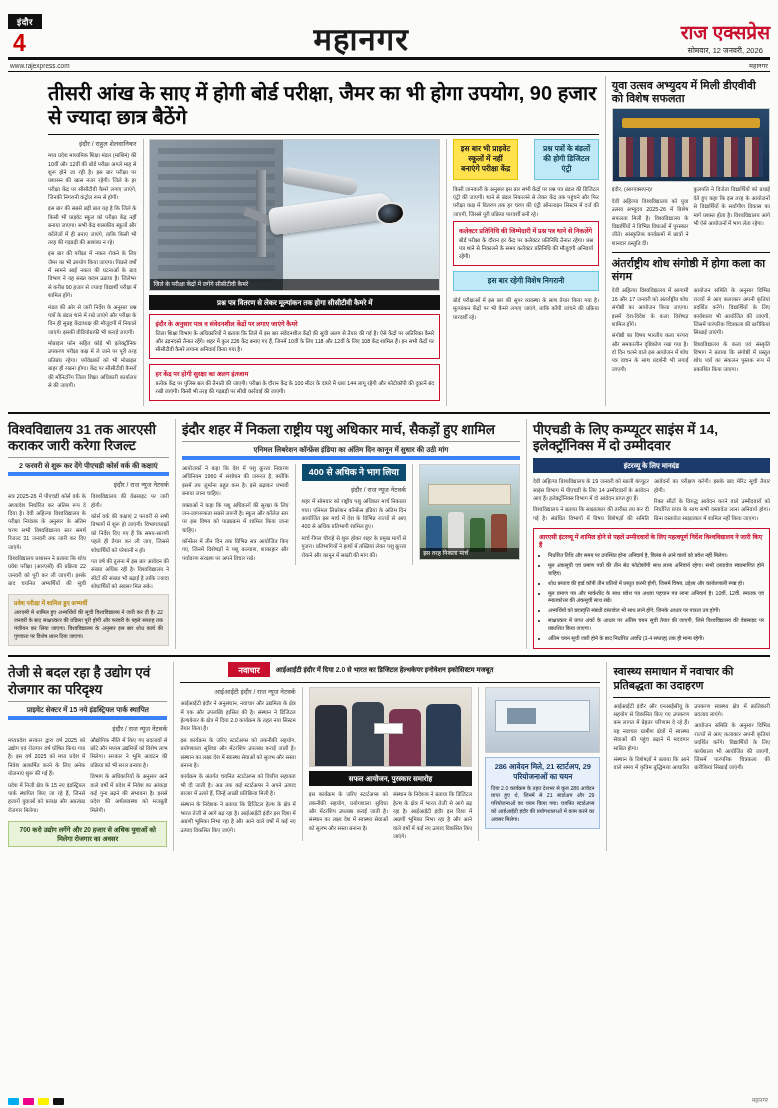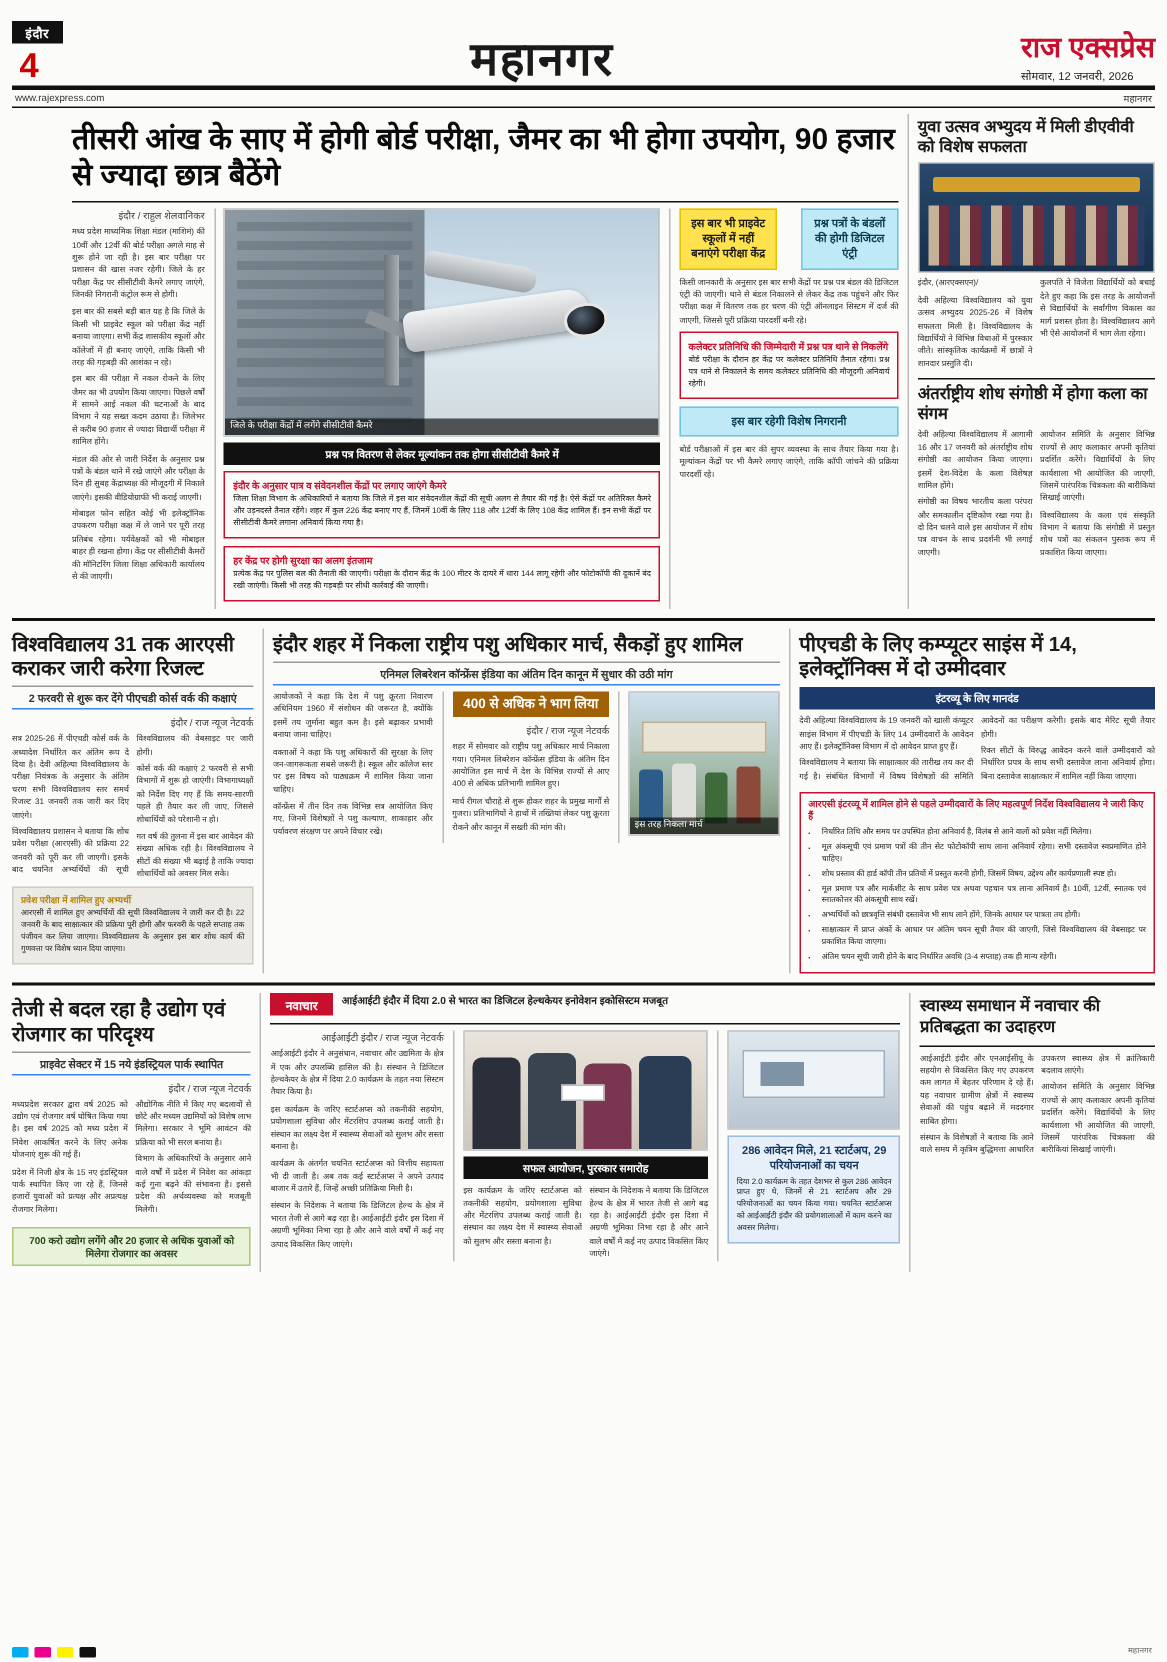--- a/index.html
+++ b/index.html
@@ -32,21 +32,21 @@
   .city-tag {
     background: #111; color: #fff; font-size: 8.5px; font-weight: bold;
     padding: 2px 9px 2px 9px; letter-spacing: .5px;
   }
   .page-num {
     font-size: 23px; font-weight: bold; color: #c00; line-height: 1;
     margin-top: 3px; margin-left: 5px;
   }
   .mh-center { flex: 1; text-align: center; }
   .mh-title { font-size: 31px; font-weight: bold; letter-spacing: 1px; line-height: 1; }
-  .mh-right { text-align: left; }
+  .mh-right { text-align: center; }
   .brand { font-size: 19px; font-weight: bold; color: #c8102e; line-height: 1; }
   .brand-date { font-size: 7.5px; color: #222; margin-top: 3px; }
   .website-bar {
     display: flex; align-items: center; justify-content: space-between;
     font-size: 6.5px; color: #333; padding: 1px 2px; border-bottom: 1px solid #111;
   }
   
   .kicker-strip {
     background: #111; color: #fff; font-size: 9px; font-weight: bold;
     text-align: center; padding: 3px 4px; margin-top: 4px;
@@ -143,25 +143,25 @@
   .strip-green {
     background: #e9f3da; border:1px solid #a9c97f; color:#28471a;
     font-size: 6.6px; font-weight: bold; padding: 3px 5px; text-align: center; margin: 4px 0;
   }
   .sec-title {
     font-size: 13.5px; font-weight: bold; line-height: 1.2; margin: 3px 0 3px 0;
   }
   .sec-title.sm { font-size: 11px; }
   .sec-sub {
     font-size: 7.2px; font-weight: bold; color: #333; text-align: center;
-    border-top: 1px solid #999; border-bottom: 1px solid #3b82f6;
+    border-top: 1px solid #999; border-bottom: 4px solid #3b82f6;
     padding: 2px 0; margin: 3px 0 4px;
   }
   .num-badge {
-    background: #a16207; color: #fff; font-size: 9px; font-weight: bold;
+    background: #0c4a6e; color: #fff; font-size: 9px; font-weight: bold;
     padding: 3px 5px; text-align: center; line-height: 1.25; margin-bottom: 4px;
   }
   .list-red { border: 1px solid #c8102e; padding: 4px 5px; margin-top: 4px; }
   .list-red .lt { font-size: 6.2px; font-weight: bold; color: #c8102e; line-height:1.35; margin-bottom: 3px;}
   .list-red ul { margin: 0; padding-left: 9px; }
   .list-red li { font-size: 5.2px; line-height: 1.5; margin-bottom: 2px; text-align: justify; }
   .navachar-tab {
     display:inline-block; background:#c8102e; color:#fff; font-size:8px; font-weight:bold;
     padding:2px 10px;
   }
@@ -384,21 +384,21 @@
         <p>मध्यप्रदेश सरकार द्वारा वर्ष 2025 को उद्योग एवं रोजगार वर्ष घोषित किया गया है। इस वर्ष 2025 को मध्य प्रदेश में निवेश आकर्षित करने के लिए अनेक योजनाएं शुरू की गई हैं।</p>
         <p>प्रदेश में निजी क्षेत्र के 15 नए इंडस्ट्रियल पार्क स्थापित किए जा रहे हैं, जिनसे हजारों युवाओं को प्रत्यक्ष और अप्रत्यक्ष रोजगार मिलेगा।</p>
         <p>औद्योगिक नीति में किए गए बदलावों से छोटे और मध्यम उद्यमियों को विशेष लाभ मिलेगा। सरकार ने भूमि आवंटन की प्रक्रिया को भी सरल बनाया है।</p>
         <p>विभाग के अधिकारियों के अनुसार आने वाले वर्षों में प्रदेश में निवेश का आंकड़ा कई गुना बढ़ने की संभावना है। इससे प्रदेश की अर्थव्यवस्था को मजबूती मिलेगी।</p>
       </div>
       <div class="strip-green">700 करो उद्योग लगेंगे और 20 हजार से अधिक युवाओं को मिलेगा रोजगार का अवसर</div>
     </div>
     <div class="rule-v"></div>
 
     <div style="width:420px;">
-      <div style="display:flex;gap:6px;">
+      <div style="display:flex;align-items:center;gap:6px;margin-left:48px;">
         <span class="navachar-tab">नवाचार</span>
         <span style="font-size:6.8px;font-weight:bold;color:#222;">आईआईटी इंदौर में दिया 2.0 से भारत का डिजिटल हेल्थकेयर इनोवेशन इकोसिस्टम मजबूत</span>
       </div>
       <div class="hr-thin"></div>
       <div class="cols">
         <div style="width:120px;">
           <div class="byline">आईआईटी इंदौर / राज न्यूज नेटवर्क</div>
           <div class="body-text" style="column-count:1;">
             <p>आईआईटी इंदौर ने अनुसंधान, नवाचार और उद्यमिता के क्षेत्र में एक और उपलब्धि हासिल की है। संस्थान ने डिजिटल हेल्थकेयर के क्षेत्र में दिया 2.0 कार्यक्रम के तहत नया सिस्टम तैयार किया है।</p>
             <p>इस कार्यक्रम के जरिए स्टार्टअप्स को तकनीकी सहयोग, प्रयोगशाला सुविधा और मेंटरशिप उपलब्ध कराई जाती है। संस्थान का लक्ष्य देश में स्वास्थ्य सेवाओं को सुलभ और सस्ता बनाना है।</p>

